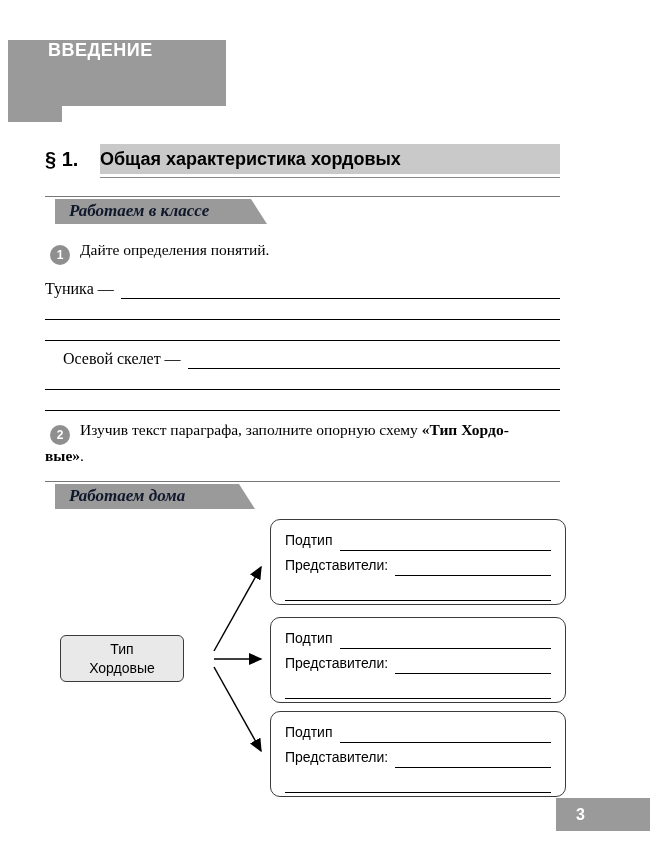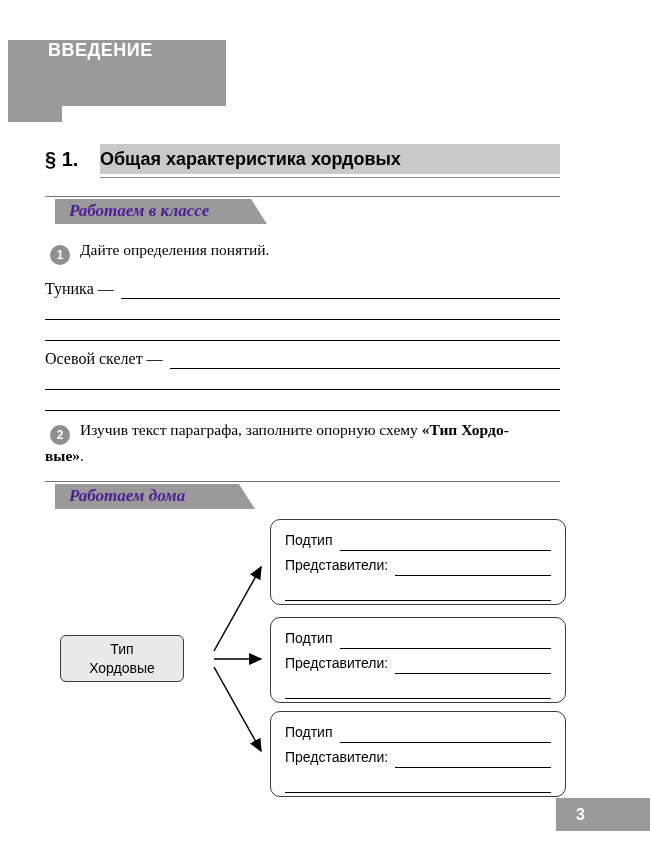--- a/index.html
+++ b/index.html
@@ -69,21 +69,21 @@
     margin-top: 3px;
   }
   
   .banner-block { margin-top: 18px; }
   .banner-rule { width: 100%; border-top: 1px solid #777; }
   .banner-flag {
     margin-top: 2px;
     margin-left: 10px;
     height: 25px;
     background: #9a9a9a;
-    color: #4c1d95;
+    color: #0f172a;
     font-family: "Liberation Serif", serif;
     font-style: italic;
     font-weight: bold;
     font-size: 17px;
     line-height: 24px;
     padding-left: 14px;
     clip-path: polygon(0 0, calc(100% - 16px) 0, 100% 100%, 0 100%);
   }
   .flag-classwork { width: 212px; }
   .flag-homework  { width: 200px; }
@@ -111,21 +111,21 @@
     font-size: 16px;
   }
   .write-row .label { white-space: nowrap; line-height: 20px; }
   .fill {
     flex: 1;
     border-bottom: 1px solid #000;
     margin-left: 7px;
     height: 4px;
   }
   .rule-line { height: 21px; border-bottom: 1px solid #000; }
-  .mt6  { margin-top: 6px; }
+  .mt6  { margin-top: 6px; margin-left: 18px; }
   .mt8  { margin-top: 8px; }
   .mt12 { margin-top: 12px; }
   
   .diagram {
     position: relative;
     margin-top: 10px;
     height: 282px;
     font-family: "Liberation Sans", sans-serif;
     font-size: 14px;
   }

